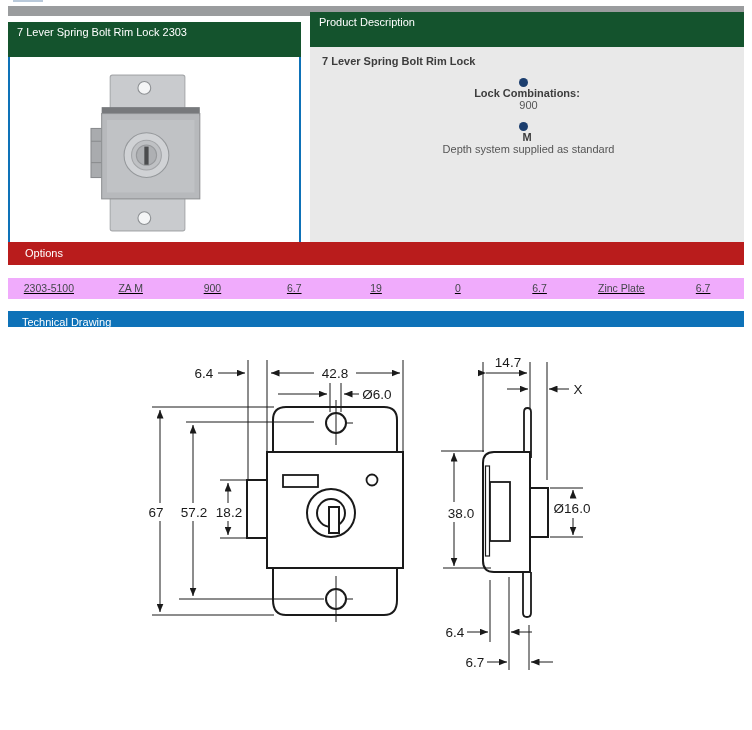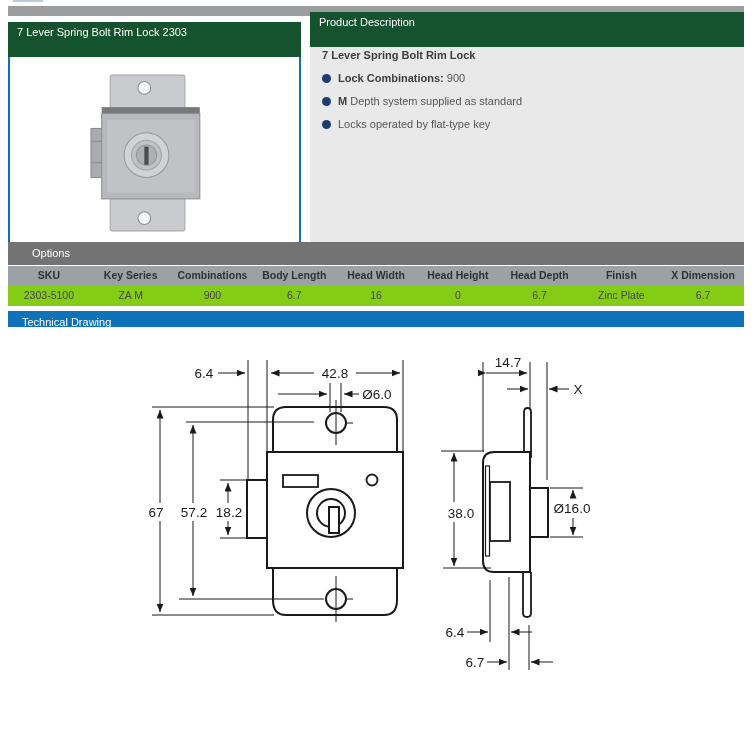--- a/index.html
+++ b/index.html
@@ -8,32 +8,32 @@
 
   
   .top-artifact { left:13px; top:0; width:30px; height:2px; background:#b9c9da; }
   .gray-bar { left:8px; top:6px; width:736px; height:10px; background:#9a9c9e; }
 
   
   .panel-title { height:35px; background:#14532d; color:#ffffff; font-size:11px; line-height:20px; padding-left:9px; font-weight:normal; }
   .left-panel  { left:8px;  top:22px; width:293px; height:213px; }
   .right-panel { left:310px; top:12px; width:434px; height:213px; }
   .image-box { height:193px; background:#ffffff; border:2px solid #0e72b8; border-top:none; display:flex; align-items:center; justify-content:center; }
-  .desc-body { height:206px; background:#e9e9e9; padding:2px 12px 0 12px; color:#474747; font-size:11px; }
+  .desc-body { height:206px; background:#e9e9e9; padding:8px 12px 0 12px; color:#474747; font-size:11px; }
   .desc-heading { font-weight:bold; color:#3d3d3d; margin-bottom:11px; }
-  .bullet-row { display:flex; align-items:center; margin-bottom:11px; line-height:12px; }
+  .bullet-row { display:flex; align-items:center; margin-bottom:11px; line-height:12px;flex-direction:column; }
   .bullet-dot { width:9px; height:9px; border-radius:50%; background:#1c3e6e; margin-right:7px; flex:0 0 auto; }
   .bullet-bold { font-weight:bold; color:#3d3d3d; white-space:pre; }
   .bullet-text { color:#555555; white-space:pre; }
 
   
-  .options-bar { left:8px; top:242px; width:736px; height:23px; background:#737373; color:#fff; font-size:11px; line-height:23px; padding-left:24px; }
+  .options-bar { left:8px; top:242px; width:736px; height:23px; background:#b91c1c; color:#fff; font-size:11px; line-height:23px; padding-left:17px; }
   .opt-table { left:8px; top:266px; width:736px; }
   .opt-head { display:flex; height:19px; background:#9ba1a6; }
-  .opt-row  { display:flex; height:21px; background:#84cc16; margin-top:0; }
+  .opt-row  { display:flex; height:21px; background:#f0abfc; margin-top:12px;text-decoration:underline; }
   .opt-head > div, .opt-row > div { flex:1 1 11.11%; text-align:center; font-size:10.5px; line-height:19px; }
   .opt-head > div { color:#2e3236; font-weight:bold; }
   .opt-row  > div { color:#43474a; line-height:21px; }
 
   .tech-bar { left:8px; top:311px; width:736px; height:16px; background:#0e72b8; color:#fff; font-size:11px; line-height:23px; padding-left:14px; }
 
   .drawing-svg { left:0; top:334px; }
   svg text { font-family:"Liberation Sans", sans-serif; }
 </style>
 </head>
@@ -72,47 +72,31 @@
     <div class="bullet-row">
       <span class="bullet-dot"></span>
       <span class="bullet-bold">Lock Combinations:</span>
         <span class="bullet-text"> 900</span>
     </div>
     <div class="bullet-row">
       <span class="bullet-dot"></span>
       <span class="bullet-bold">M</span>
         <span class="bullet-text"> Depth system supplied as standard</span>
     </div>
-    <div class="bullet-row">
-      <span class="bullet-dot"></span>
-      <span class="bullet-bold"></span>
-        <span class="bullet-text">Locks operated by flat-type key</span>
-    </div>
   </div>
 </div>
 
 <div class="abs options-bar">Options</div>
 <div class="abs opt-table">
-  <div class="opt-head">
-    <div>SKU</div>
-    <div>Key Series</div>
-    <div>Combinations</div>
-    <div>Body Length</div>
-    <div>Head Width</div>
-    <div>Head Height</div>
-    <div>Head Depth</div>
-    <div>Finish</div>
-    <div>X Dimension</div>
-  </div>
   <div class="opt-row">
     <div>2303-5100</div>
     <div>ZA M</div>
     <div>900</div>
     <div>6.7</div>
-    <div>16</div>
+    <div>19</div>
     <div>0</div>
     <div>6.7</div>
     <div>Zinc Plate</div>
     <div>6.7</div>
   </div>
 </div>
 
 <div class="abs tech-bar">Technical Drawing</div>
 
 <svg class="abs drawing-svg" width="752" height="396" viewBox="0 0 752 396">

